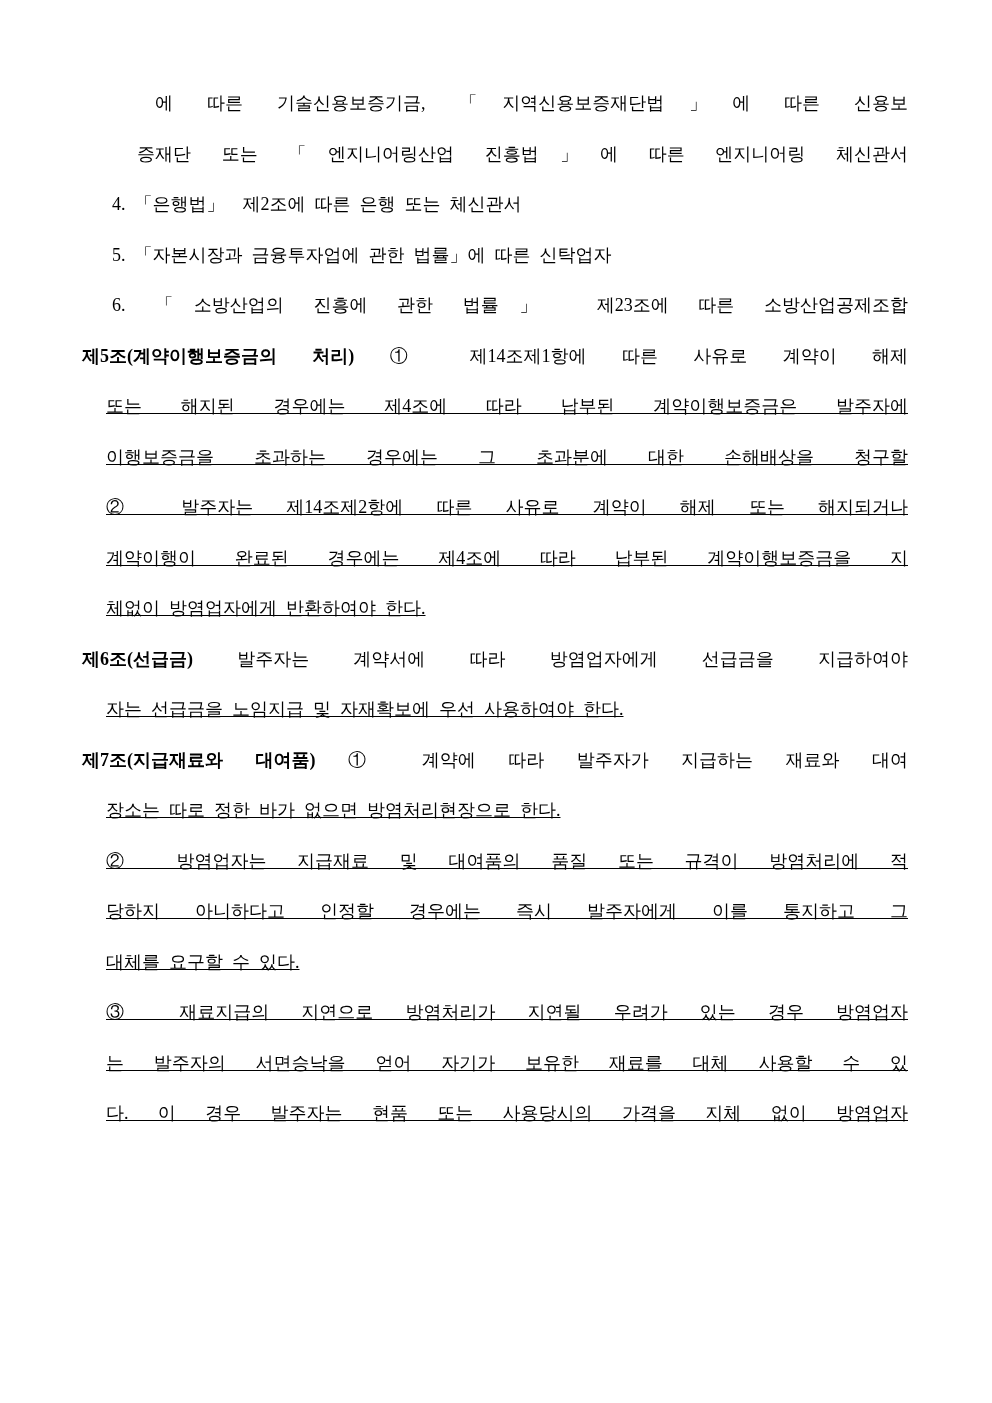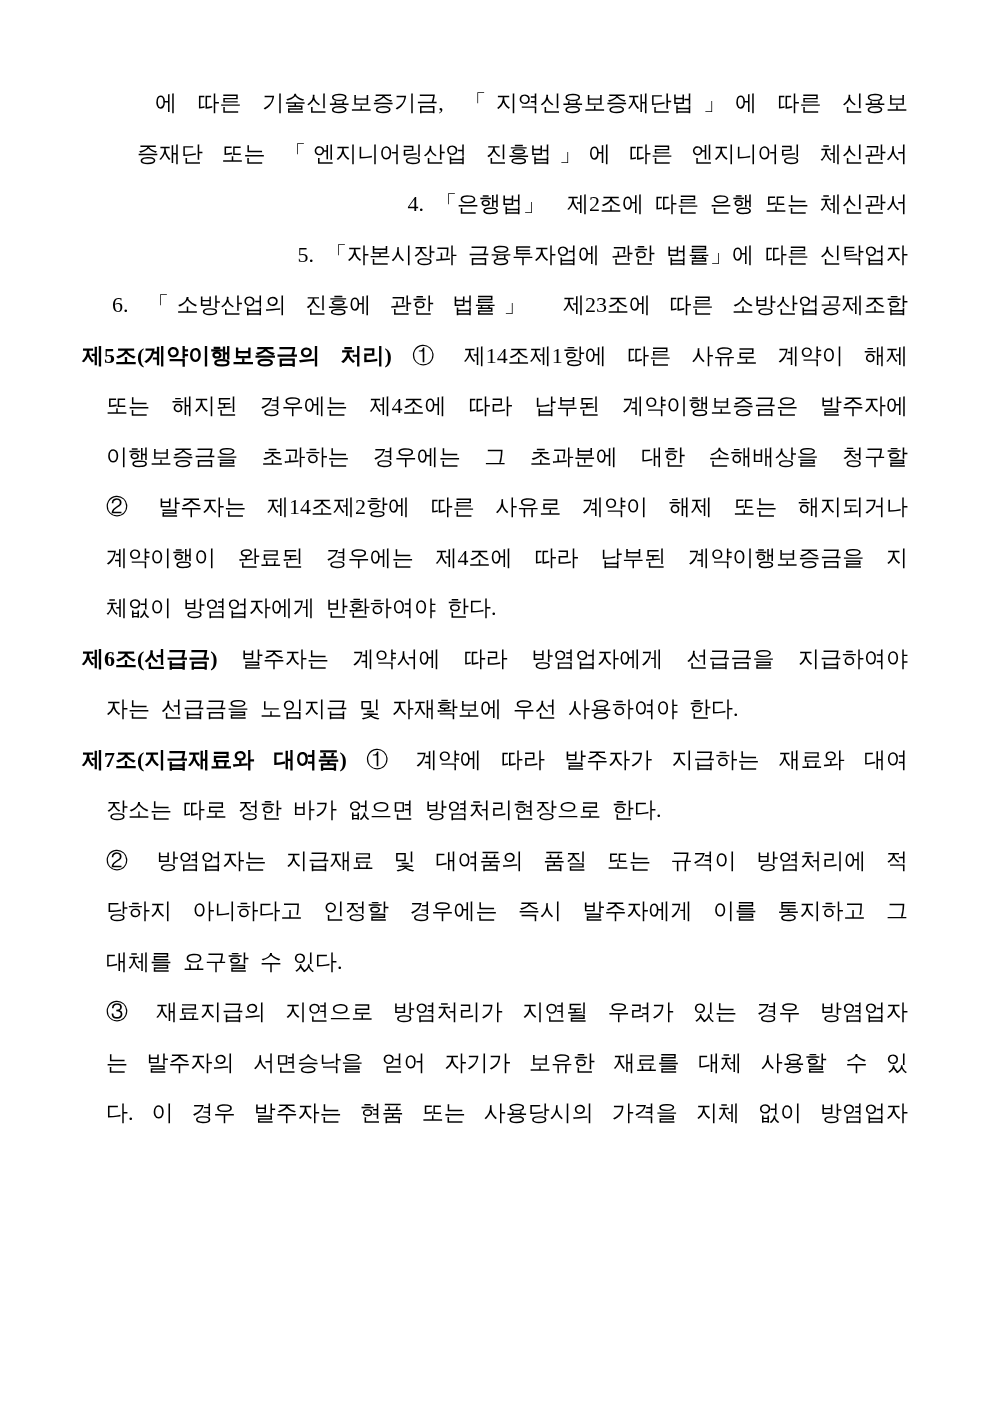--- a/index.html
+++ b/index.html
@@ -20,32 +20,32 @@
     background: #ffffff;
     box-sizing: border-box;
     padding: 78px 84px 0 82px;
   }
   .doc-body {
     width: 826px;
   }
   .line {
     height: 50.5px;
     line-height: 50.5px;
-    font-size: 22px;
+    font-size: 18px;
     word-spacing: 0.25em;
     text-align: left;
     box-sizing: border-box;
   }
   .line.just {
     text-align: justify;
     text-align-last: justify;
   }
   .ind-article   { padding-left: 0; }
-  .ind-body      { padding-left: 24px; }
-  .ind-item      { padding-left: 30px; text-align: right; }
+  .ind-body      { padding-left: 24px; text-decoration: underline; }
+  .ind-item      { padding-left: 30px; }
   .ind-item-cont1{ padding-left: 73px; }
   .ind-item-cont2{ padding-left: 55px; }
   .article-head {
     font-weight: bold;
   }
 </style>
 </head>
 <body>
 
 <div class="page">

